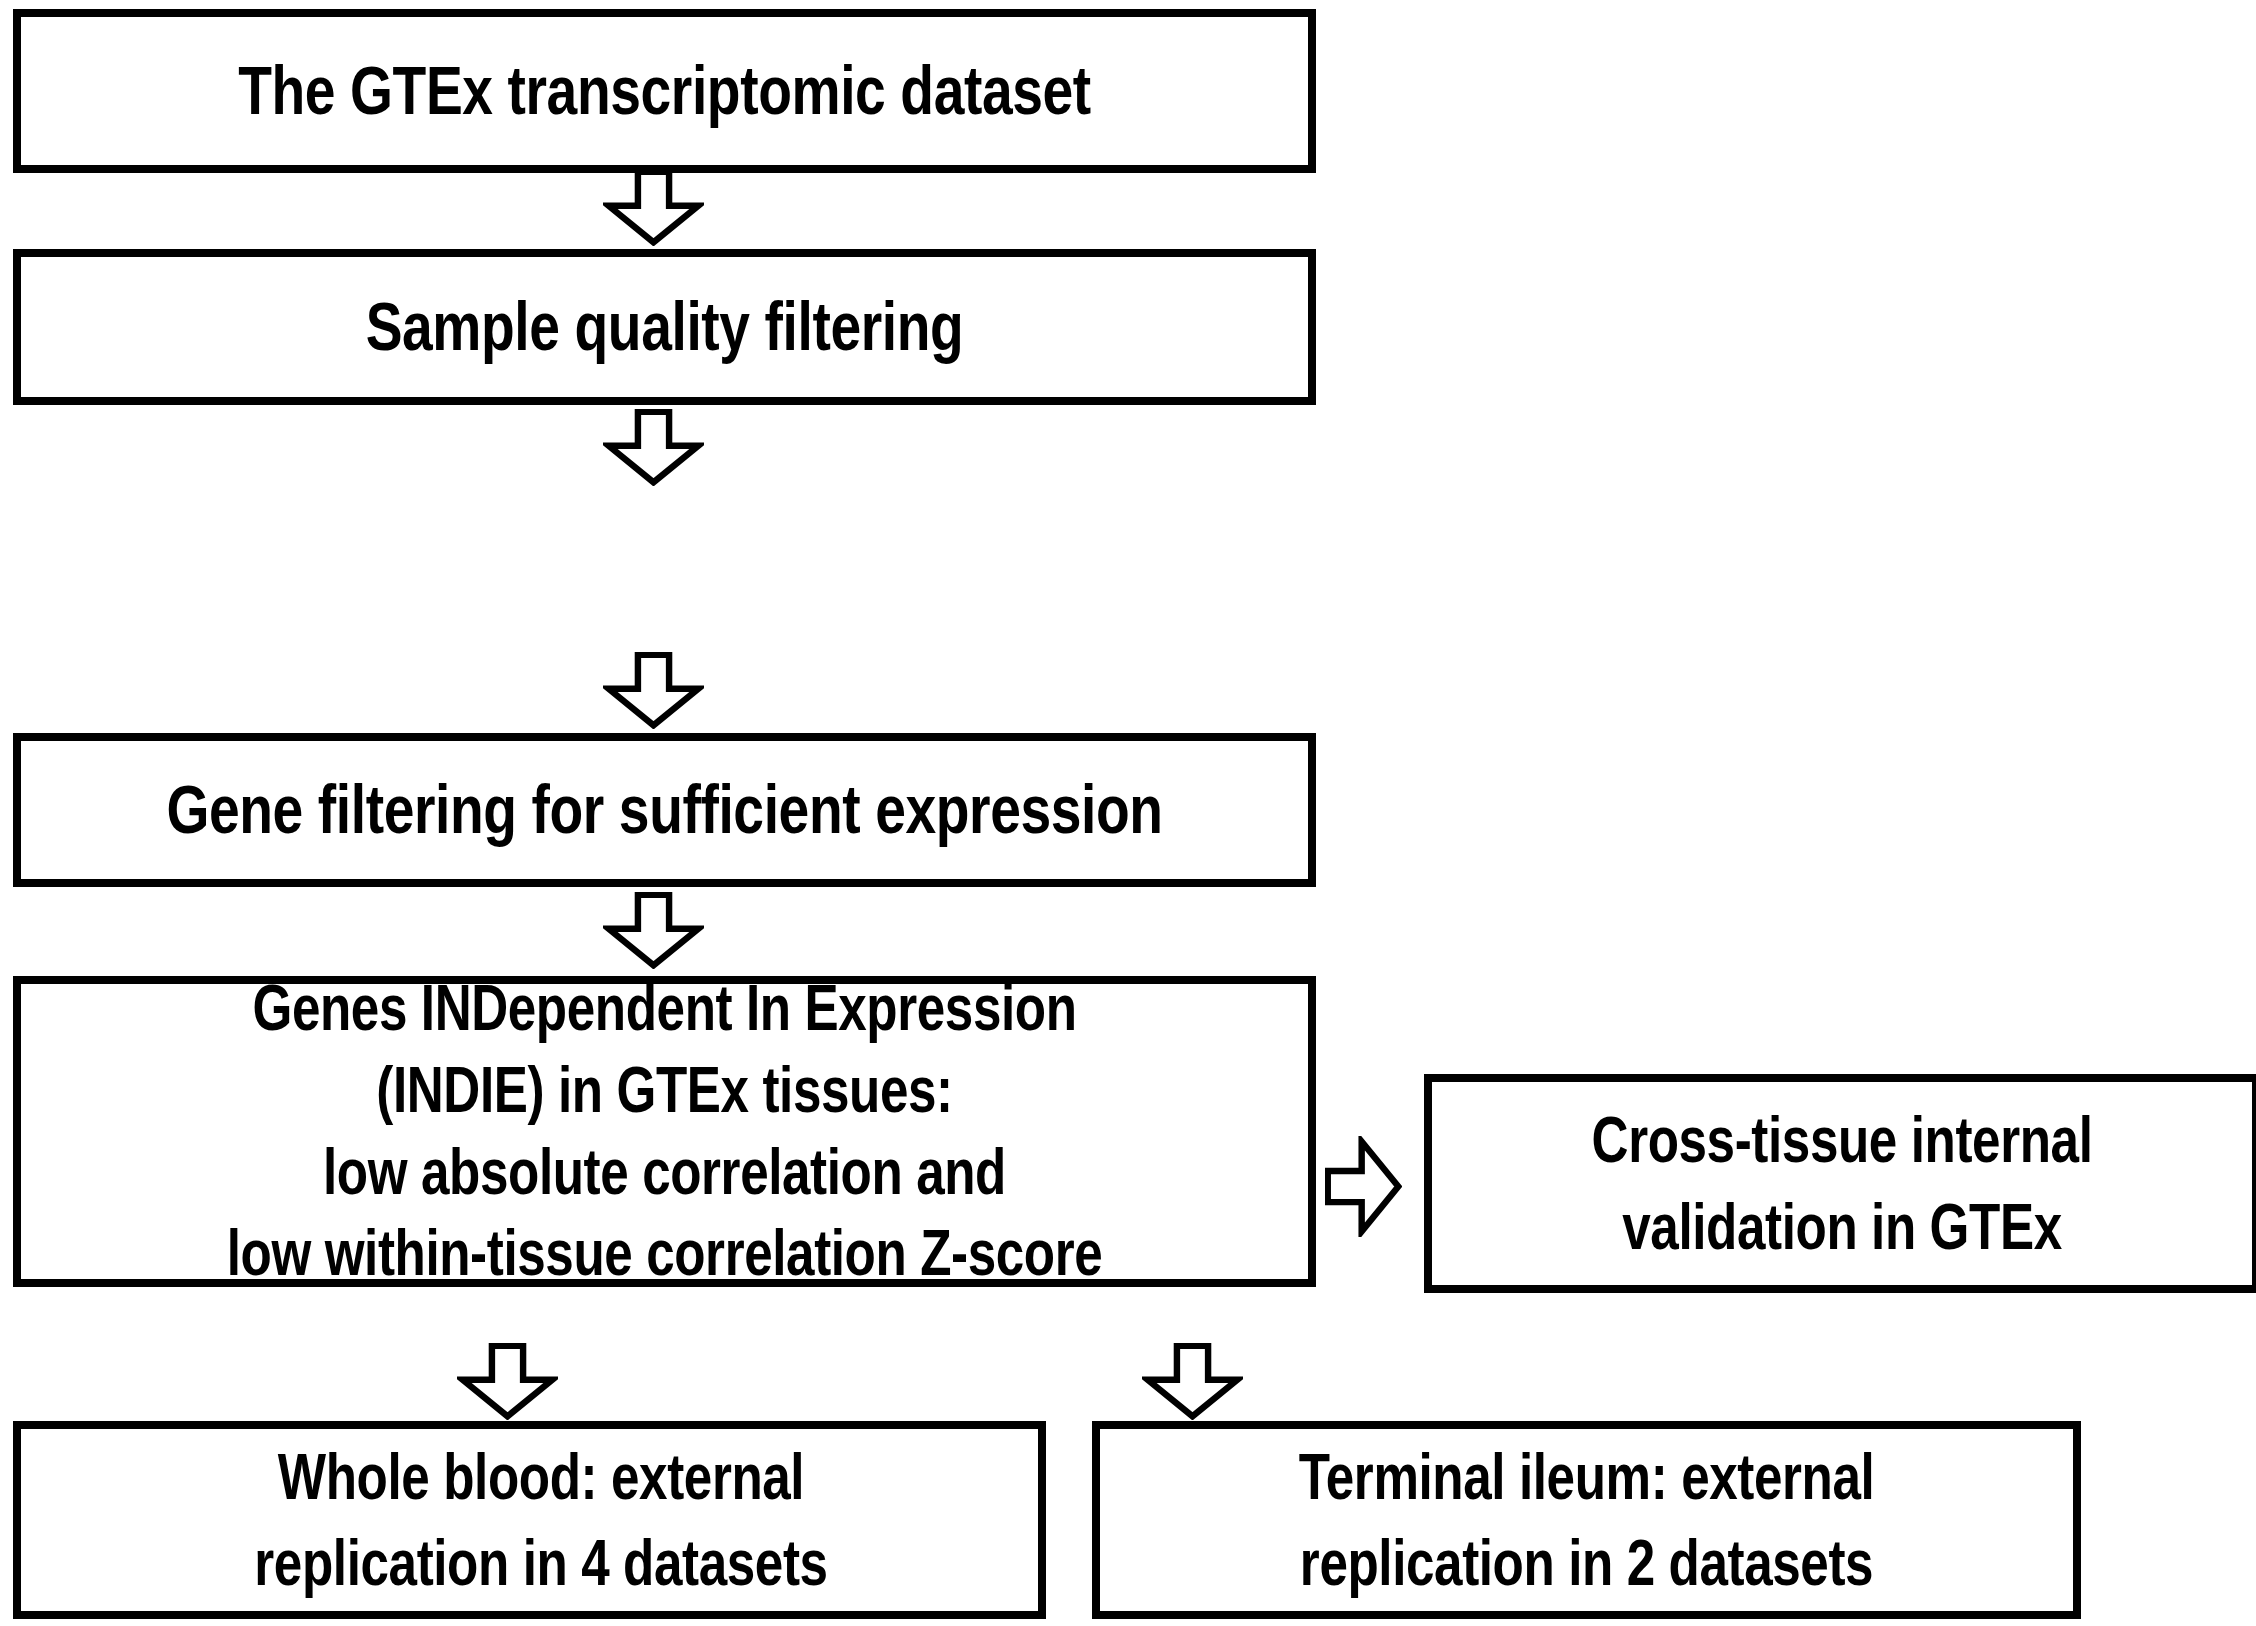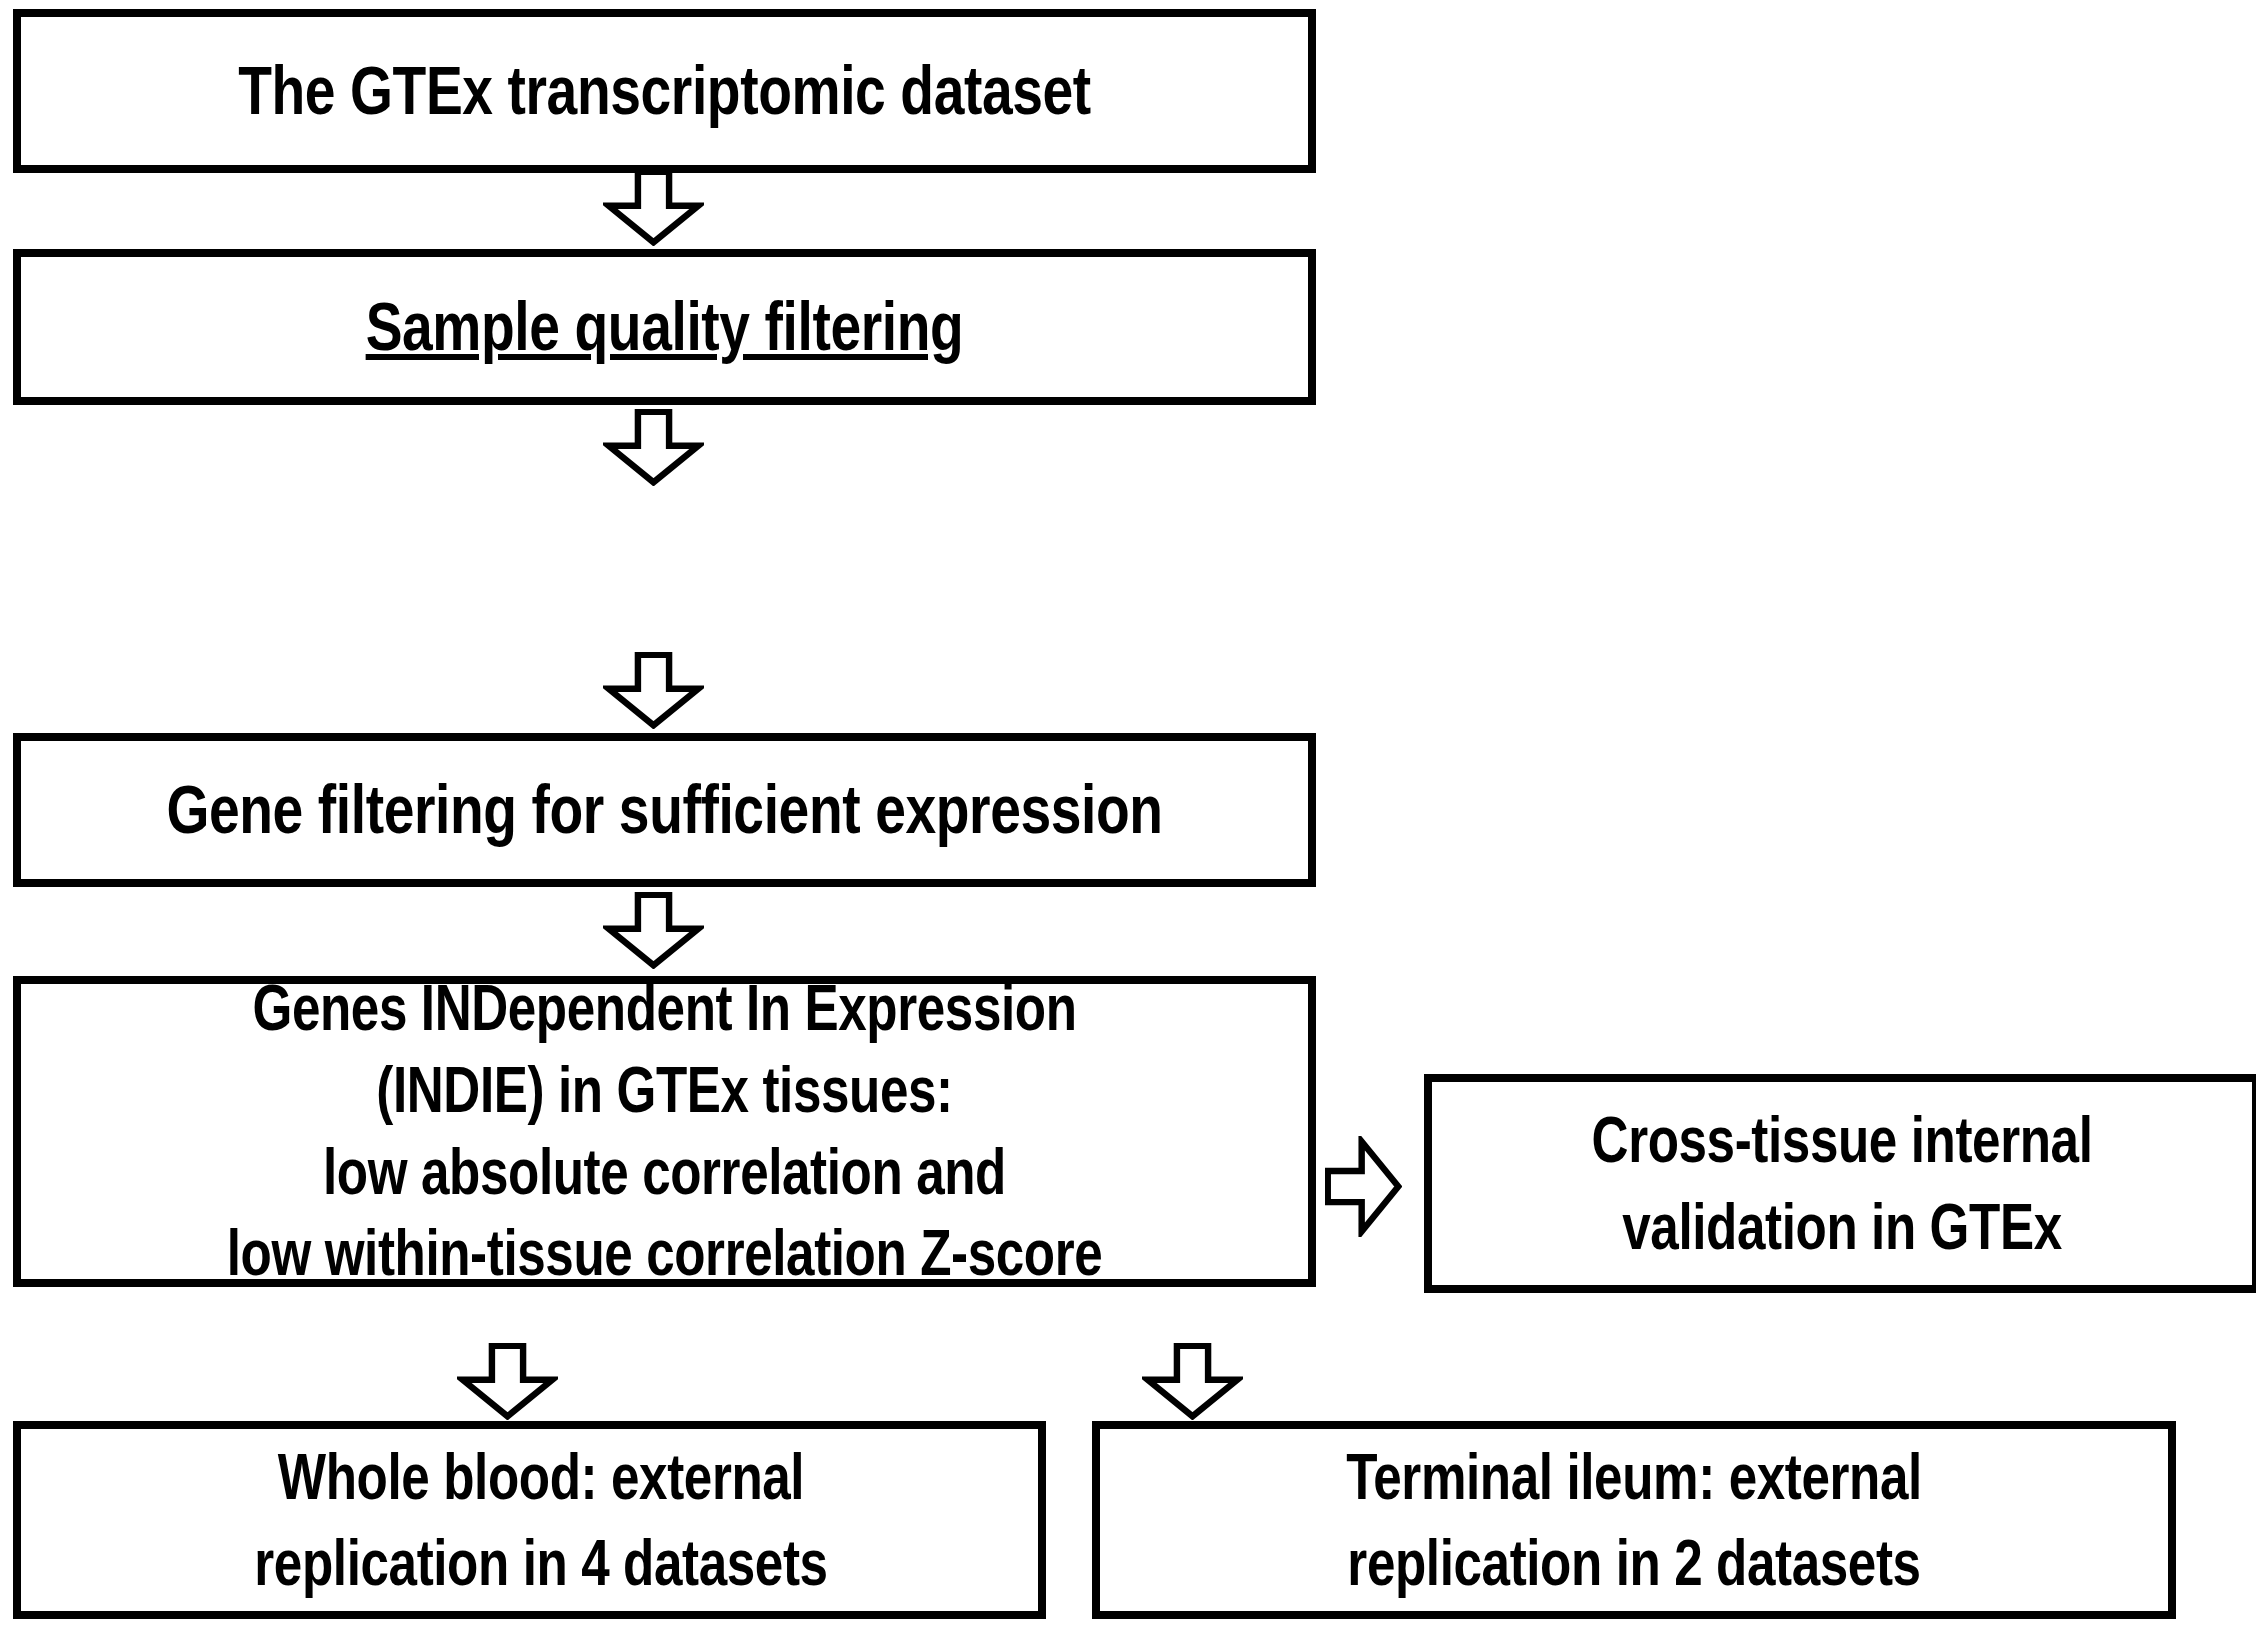--- a/index.html
+++ b/index.html
@@ -31,27 +31,27 @@
     color: #000000;
     line-height: 1.30;
     letter-spacing: -0.5px;
     transform: scaleX(0.80);
     transform-origin: center center;
     white-space: pre-line;
     width: 125%;
   }
   
   #box-dataset       { left: 12.8px;   top: 9.1px;   width: 1303px; height: 164px; }
-  #box-quality       { left: 12.8px;   top: 249px;  width: 1303px; height: 156px; text-decoration: underline; }
+  #box-quality       { left: 12.8px;   top: 249px;  width: 1303px; height: 156px; }
   #box-tissues       { left: 12.8px;   top: 489px;  width: 1303px; height: 160px; }
   #box-genefilter    { left: 12.8px;   top: 733px;  width: 1303px; height: 154px; }
   #box-indie         { left: 12.8px;   top: 976px; width: 1303px; height: 311px; }
   #box-crosstissue   { left: 1412px; top: 1074px; width: 836px;  height: 219px; margin-left: 12px; }
   #box-wholeblood    { left: 12.8px;   top: 1421px; width: 1033px; height: 198px; padding-left: 23px; }
-  #box-ileum         { left: 1092px; top: 1421px; width: 1084px; height: 198px; text-align: center; }
+  #box-ileum         { left: 1092px; top: 1421px; width: 989px; height: 198px; text-align: center; }
 
   #box-dataset    .box-text { font-size: 69px; }
   #box-quality    .box-text { font-size: 69px; }
   #box-tissues    .box-text { font-size: 69px; }
   #box-genefilter .box-text { font-size: 69px; }
   #box-indie      .box-text { font-size: 64px; line-height: 1.28; }
   #box-crosstissue .box-text { font-size: 64px; line-height: 1.35; }
   #box-wholeblood .box-text { font-size: 64px; line-height: 1.35; }
   #box-ileum      .box-text { font-size: 64px; line-height: 1.35; }
 

